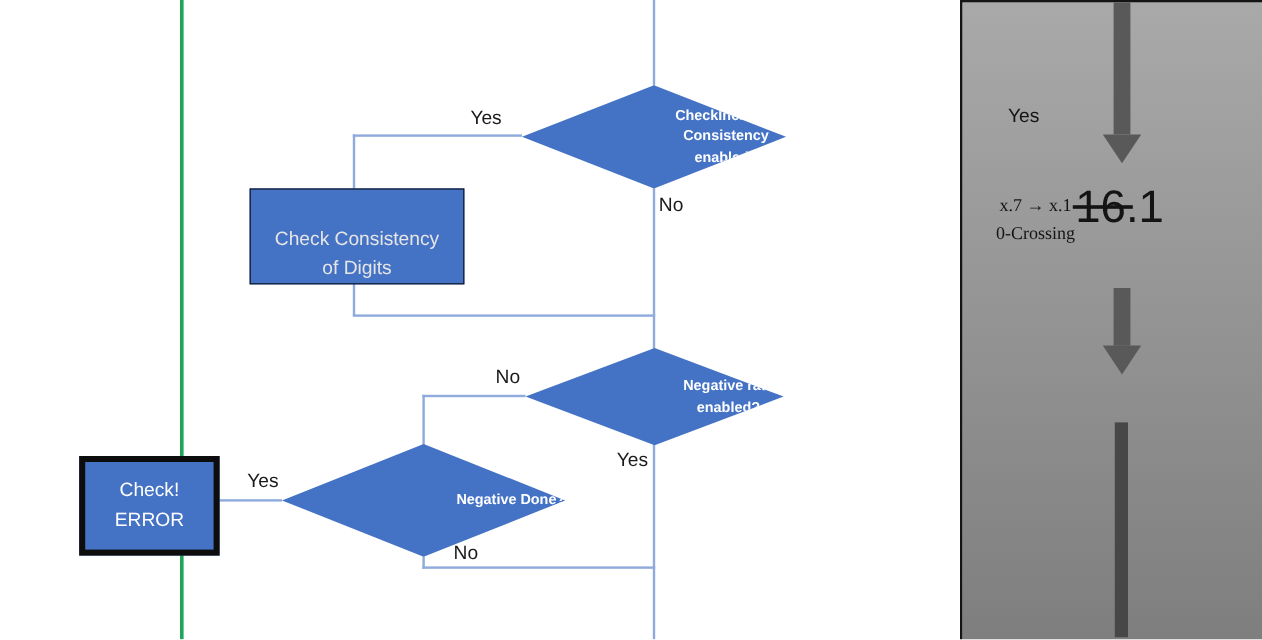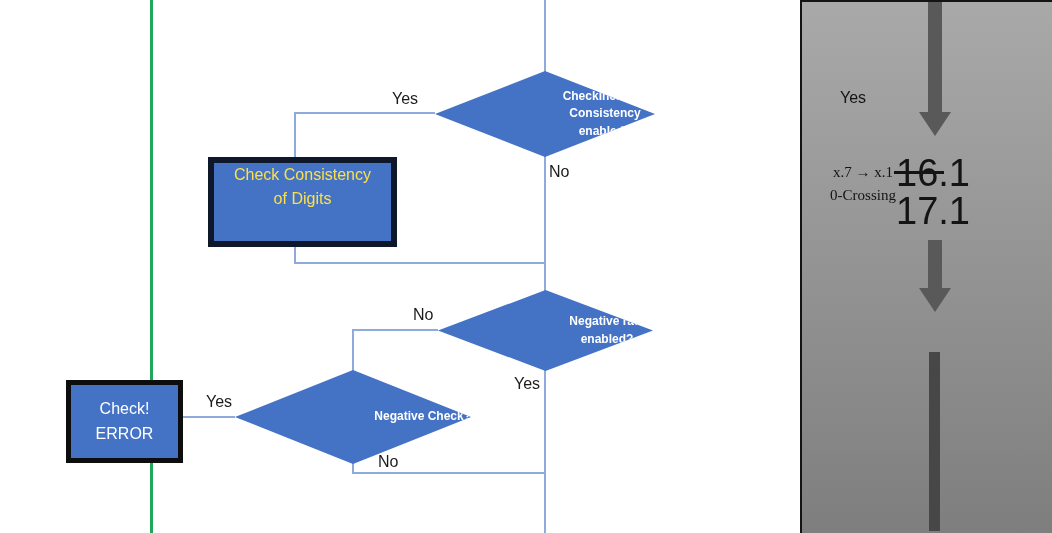--- a/index.html
+++ b/index.html
@@ -23,23 +23,23 @@
     background:var(--shape-blue,#4472C4);
     clip-path:polygon(50% 0,100% 50%,50% 100%,0 50%);
     display:flex;align-items:center;justify-content:flex-end;
     color:#fff;text-align:center;
     font-size:12px;font-weight:600;line-height:1.45;
   }
   .diamond span{display:block;}
   .proc{
     position:absolute;z-index:2;
     background:var(--shape-blue,#4472C4);
-    border:6px solid #0f172a;
-    display:flex;align-items:flex-start;justify-content:center;
-    color:#fde047;text-align:center;font-size:16px;line-height:1.5;
+    border:1px solid #0f172a;
+    display:flex;align-items:flex-end;justify-content:center;
+    color:#e5e5e5;text-align:center;font-size:16px;line-height:1.5;
   }
   .proc span{display:block;max-width:150px;}
   .terminator{
     position:absolute;z-index:3;
     background:var(--shape-blue,#4472C4);
     border:5px solid #0d0d0d;
     display:flex;align-items:center;justify-content:center;
     color:#fff;text-align:center;font-size:16px;line-height:1.55;
     white-space:pre-line;
   }
@@ -113,21 +113,21 @@
     <span>Check Consistency of Digits</span>
   </div>
 
   <div class="diamond" style="left:438px;top:290px;width:215px;height:81px">
     <span style="max-width:92px">Negative rate enabled?</span>
   </div>
   <div class="lbl" style="left:413px;top:305px">No</div>
   <div class="lbl" style="left:514px;top:374px">Yes</div>
 
   <div class="diamond" style="left:235px;top:370px;width:236px;height:94px">
-    <span style="max-width:130px">Negative Check?</span>
+    <span style="max-width:130px">Negative Done?</span>
   </div>
   <div class="lbl" style="left:206px;top:392px">Yes</div>
   <div class="lbl" style="left:378px;top:452px">No</div>
 
   <div class="terminator" style="left:66px;top:380px;width:107px;height:73px">Check!
 ERROR</div>
 
   <div class="panel">
 
     <div class="arrow-shaft" style="left:126px;top:0;width:14px;height:110px"></div>
@@ -136,21 +136,20 @@
     <div class="panel-yes">Yes</div>
 
     <div class="rule-text">x.7 → x.1
 0-Crossing</div>
 
     <div class="values">
       <span class="val">
         <span>16.1</span>
         <span class="strike"></span>
       </span>
-      <span class="val">17.1</span>
     </div>
 
     <div class="arrow-shaft" style="left:126px;top:238px;width:14px;height:48px"></div>
     <div class="arrow-head" style="left:117px;top:286px"></div>
 
 
     <div class="bottom-bar"></div>
   </div>
 
 </div>

